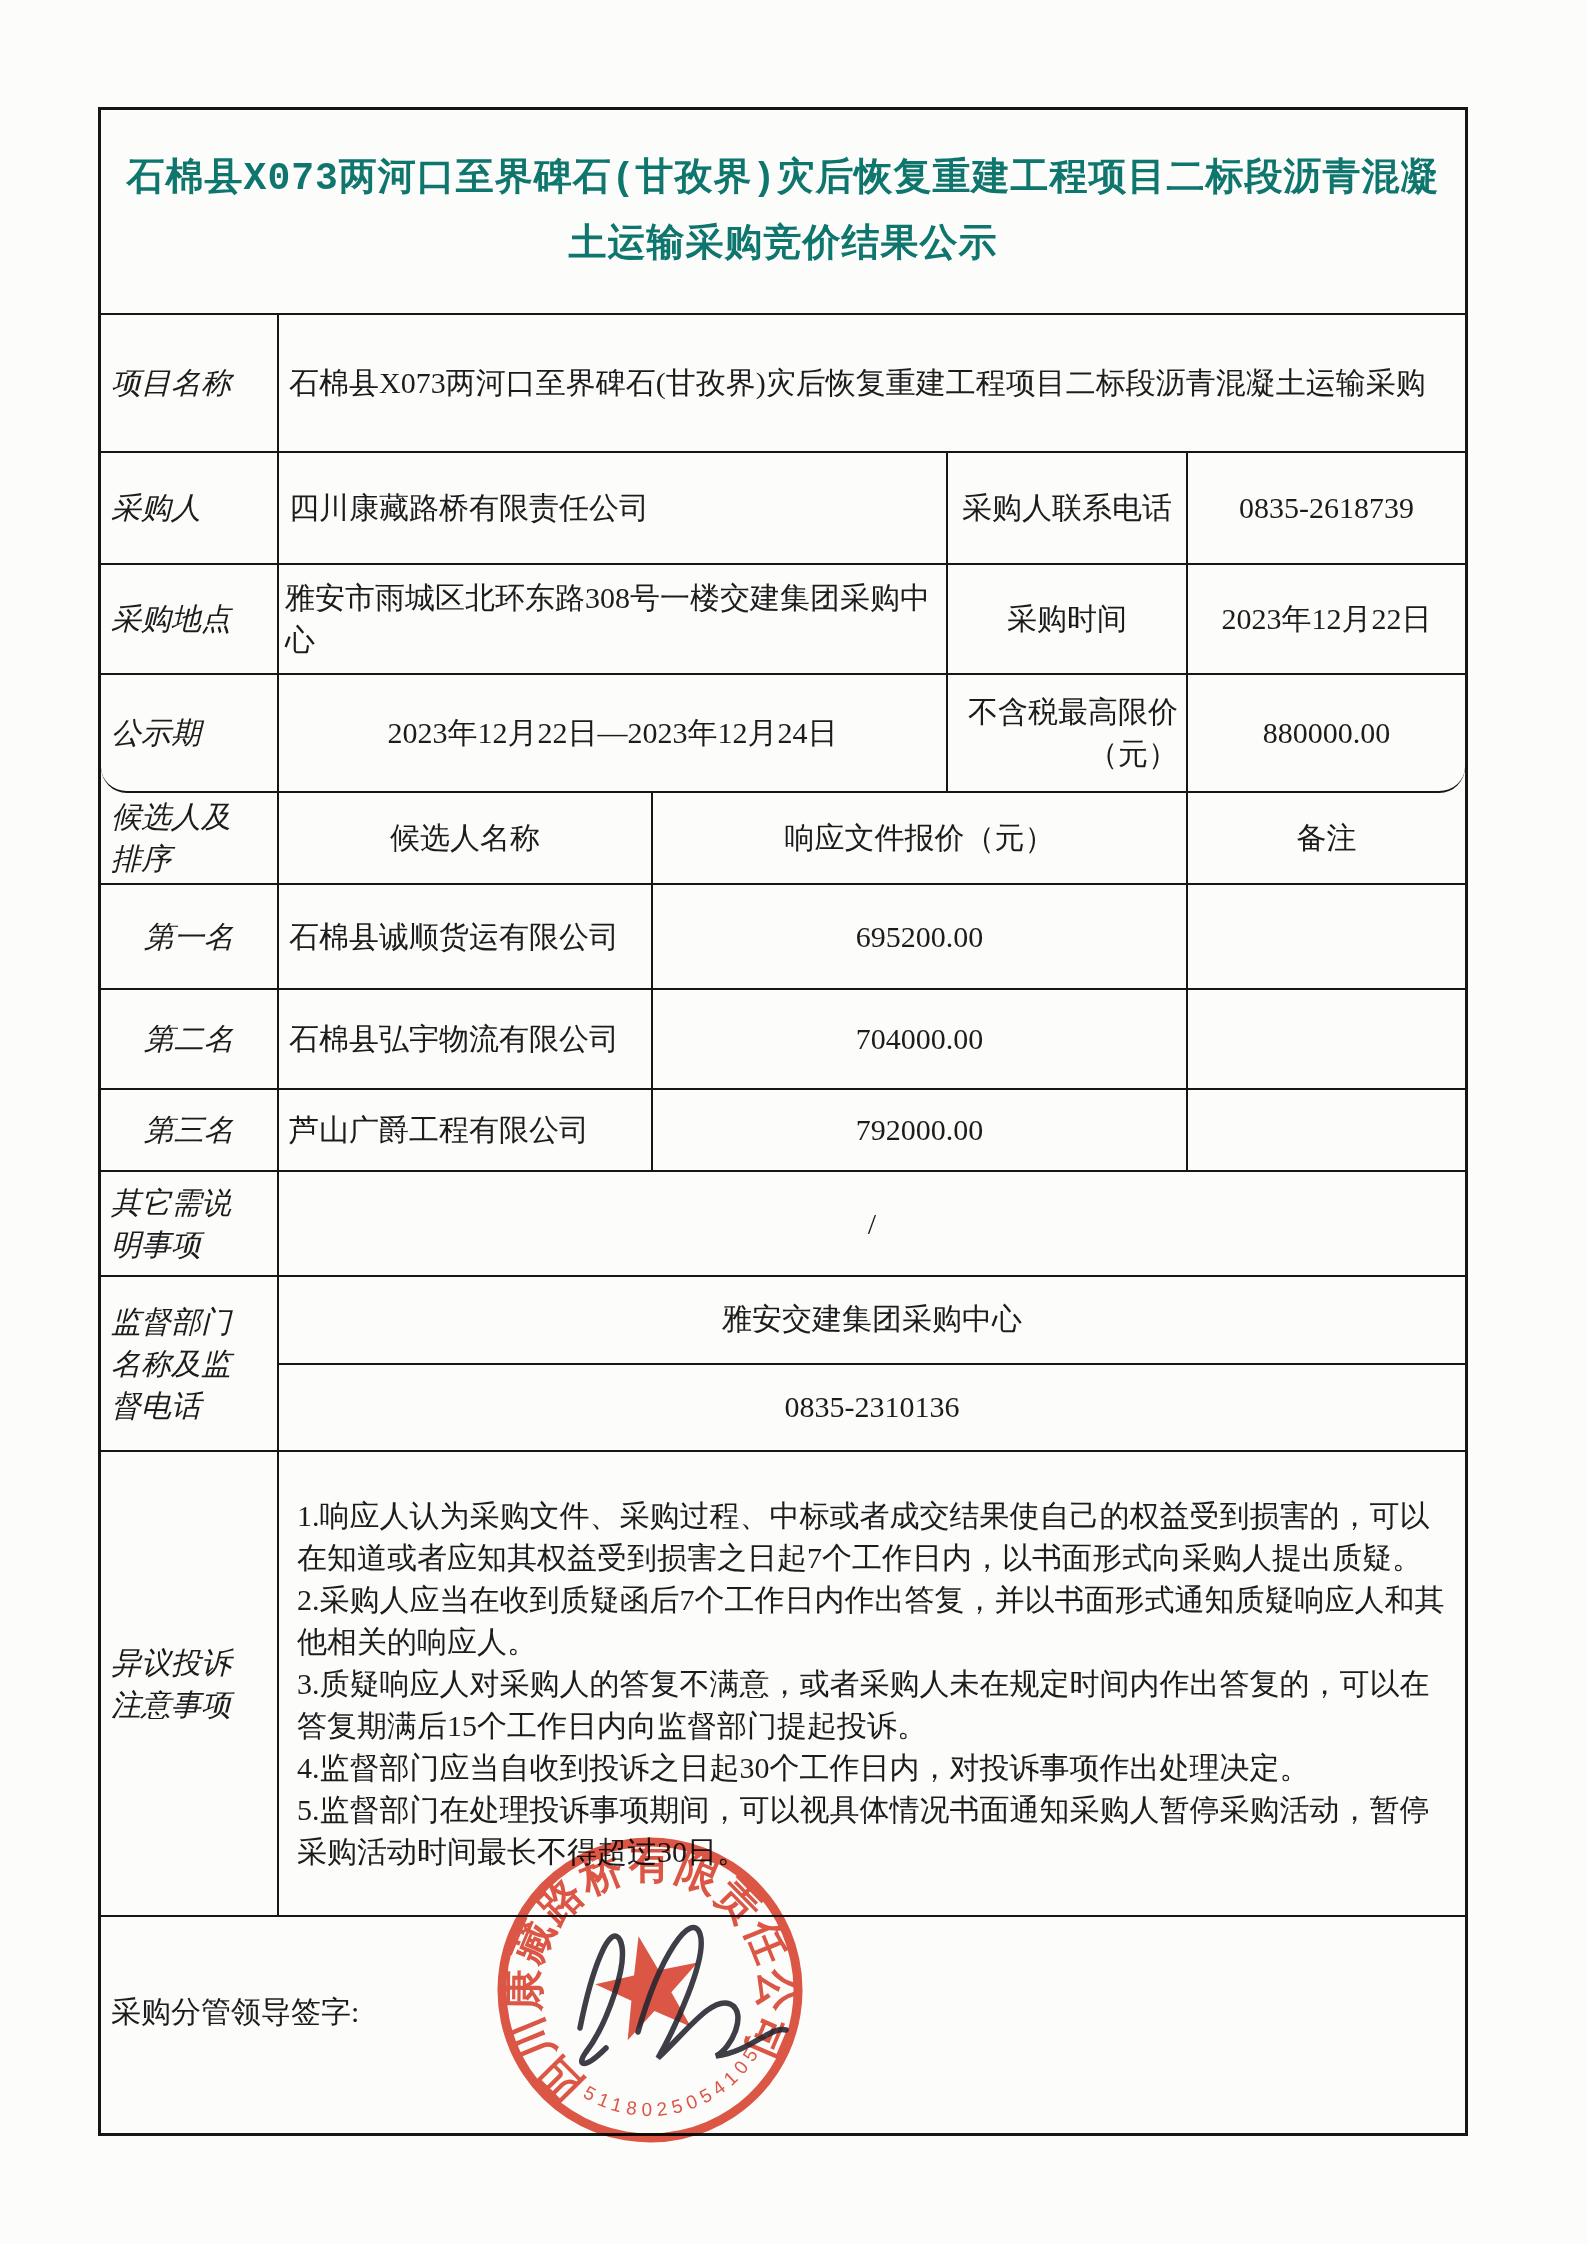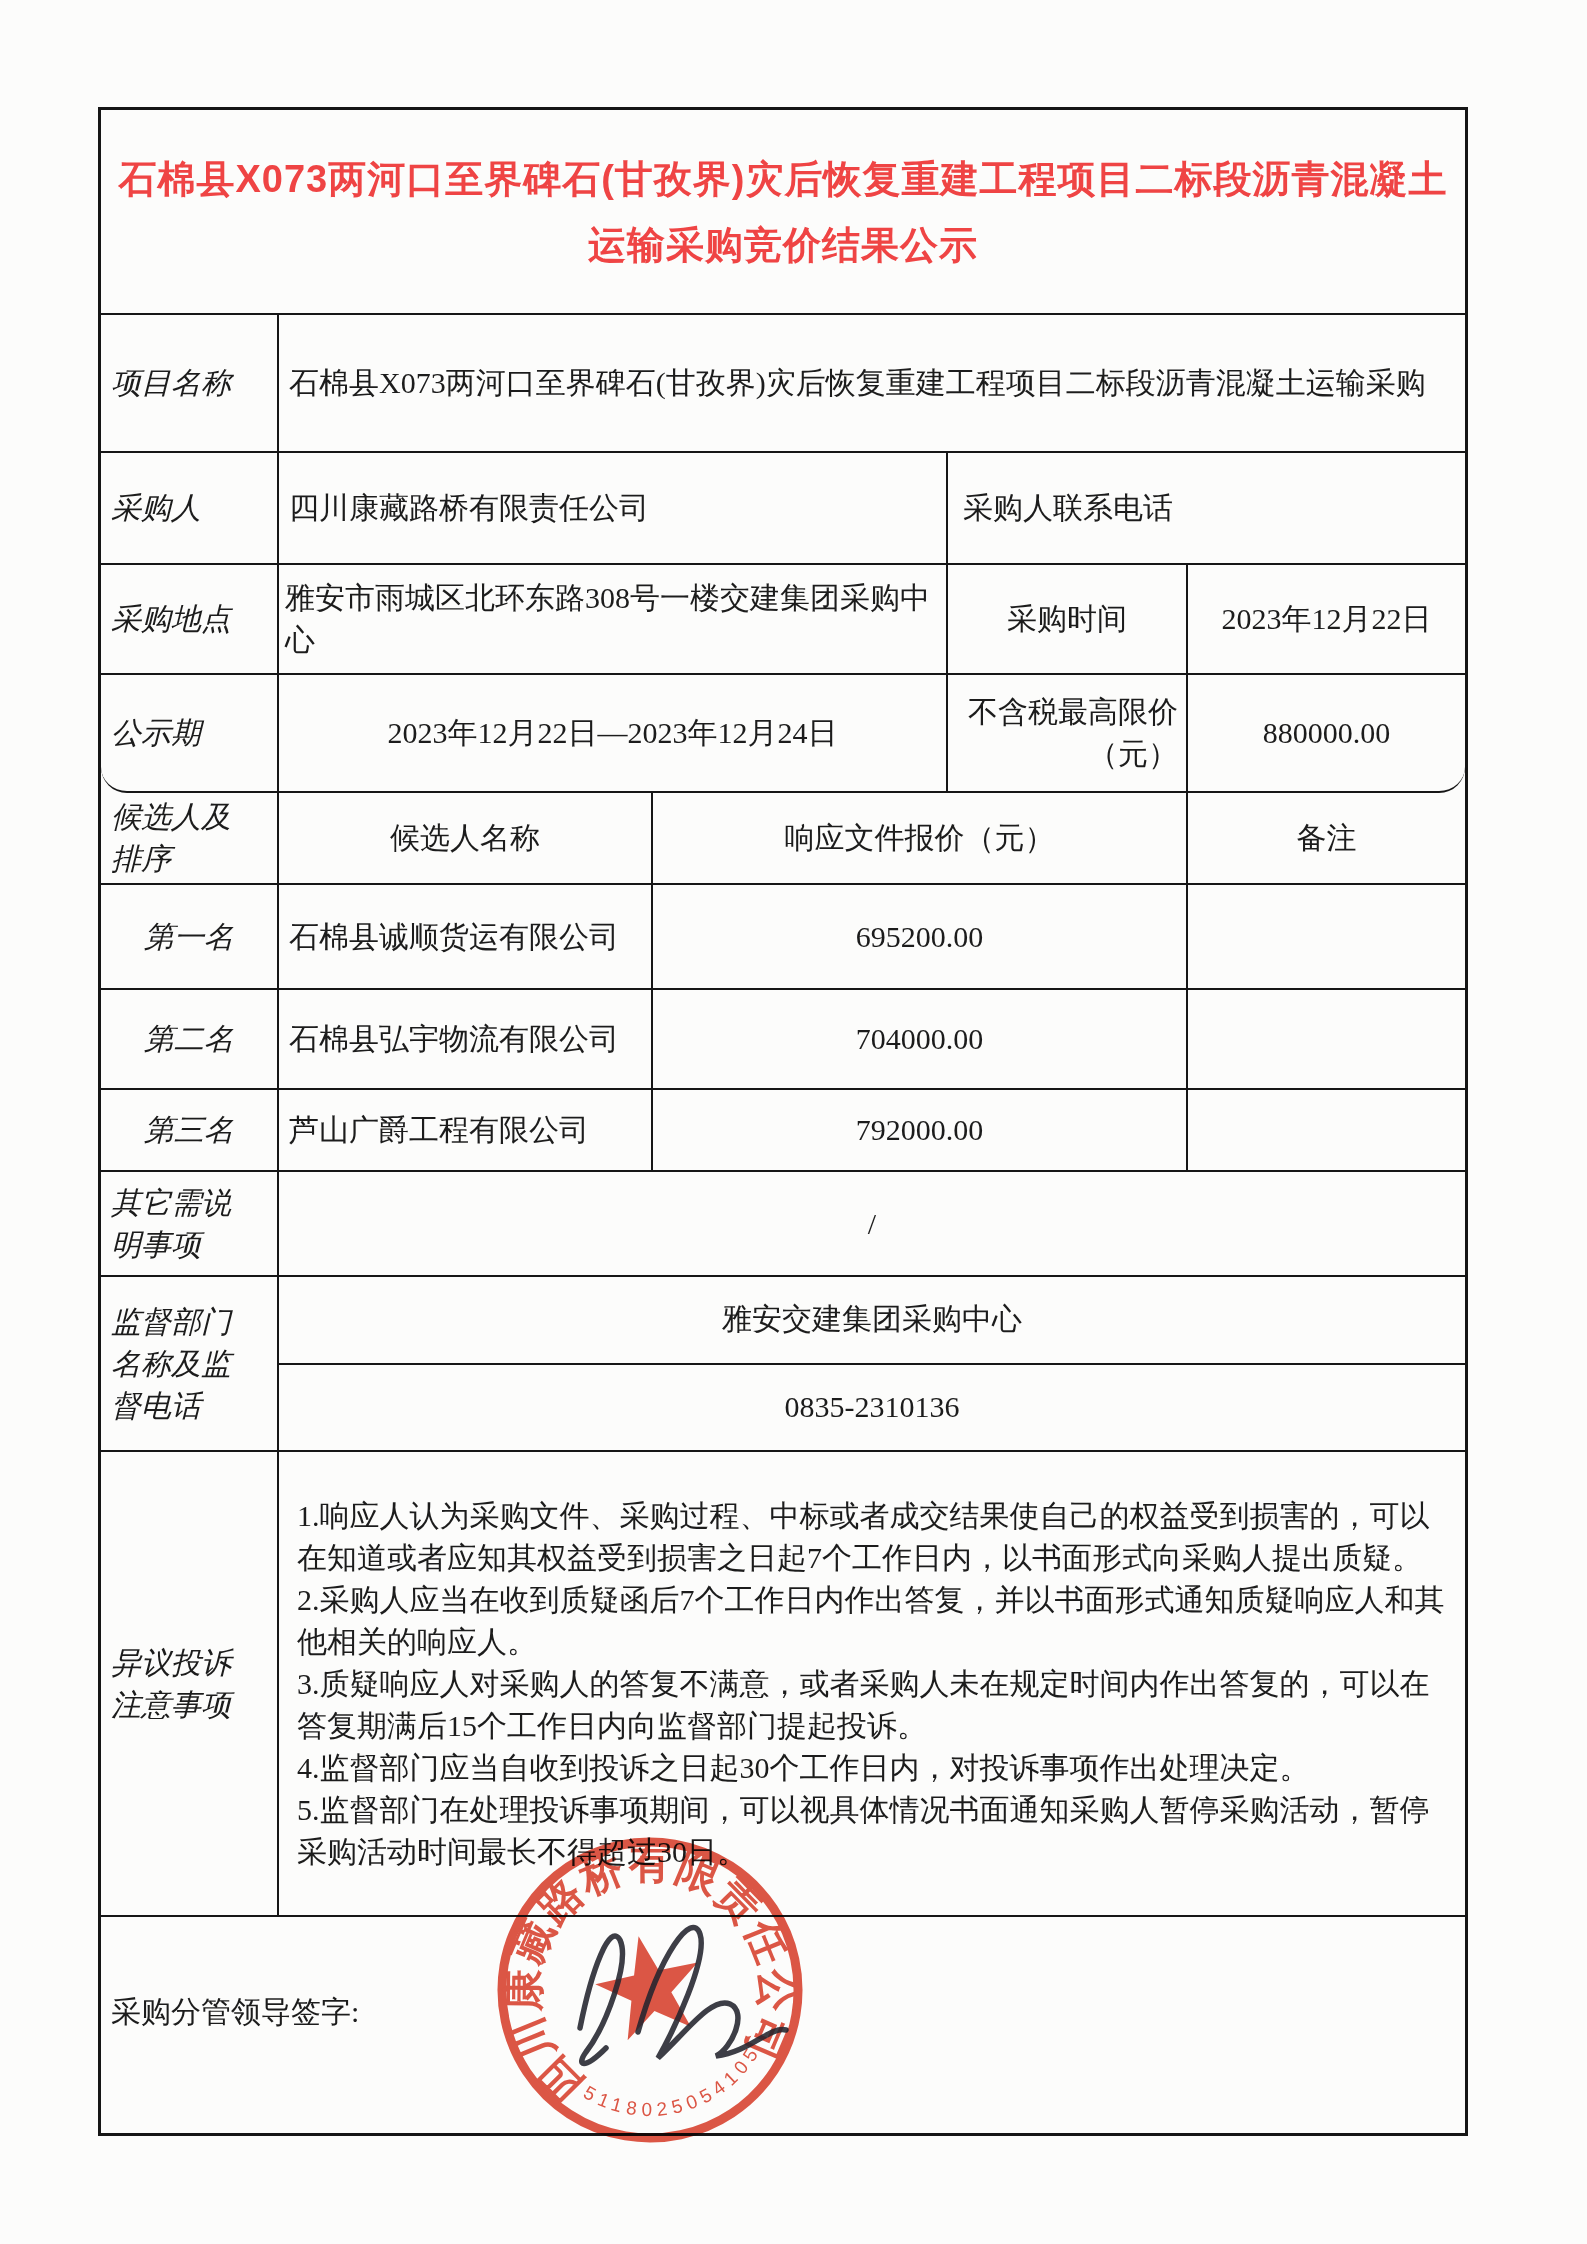--- a/index.html
+++ b/index.html
@@ -17,22 +17,22 @@
   .row{display:flex;flex-direction:row;border-bottom:2px solid #161616;box-sizing:border-box;flex:0 0 auto;}
   .row:last-child{border-bottom:none;}
   .cell{border-right:2px solid #161616;box-sizing:border-box;display:flex;align-items:center;font-size:30px;line-height:42px;overflow:hidden;}
   .cell:last-child{border-right:none;}
   .lab{padding:0 36px 0 10px;}
   .pad{padding:0 0 0 10px;}
   .ctr{justify-content:center;text-align:right;padding:0 8px;}
   .title-row{height:205px;border-bottom:2px solid #161616;display:flex;align-items:center;justify-content:center;box-sizing:border-box;}
   .title-text{
     width:1336px;text-align:center;
-    font-family:Liberation Sans, sans-serif;
-    font-weight:bold;font-size:38px;line-height:66px;color:#ef4444;letter-spacing:1px;
+    font-family:Liberation Mono, monospace;
+    font-weight:bold;font-size:38px;line-height:66px;color:#0f766e;letter-spacing:1px;
   }
   
   .w-lab{width:178px;flex:0 0 178px;font-style:italic;}
   .w-rest{flex:1 1 auto;}
   .w-mid{width:669px;flex:0 0 669px;}
   .w-sublab{width:240px;flex:0 0 240px;}
   .w-last{flex:1 1 auto;}
   .w-name{width:374px;flex:0 0 374px;}
   .w-bid{width:535px;flex:0 0 535px;}
   .stack{display:flex;flex-direction:column;flex:1 1 auto;}
@@ -57,20 +57,21 @@
 
   <div class="row" style="height:138px;">
     <div class="cell w-lab pad">项目名称</div>
     <div class="cell w-rest pad">石棉县X073两河口至界碑石(甘孜界)灾后恢复重建工程项目二标段沥青混凝土运输采购</div>
   </div>
 
   <div class="row" style="height:112px;">
     <div class="cell w-lab pad">采购人</div>
     <div class="cell w-mid pad">四川康藏路桥有限责任公司</div>
     <div class="cell w-sublab ctr">采购人联系电话</div>
+    <div class="cell w-last ctr">0835-2618739</div>
   </div>
 
   <div class="row" style="height:110px;">
     <div class="cell w-lab pad">采购地点</div>
     <div class="cell w-mid" style="padding-left:6px;">雅安市雨城区北环东路308号一楼交建集团采购中心</div>
     <div class="cell w-sublab ctr">采购时间</div>
     <div class="cell w-last ctr">2023年12月22日</div>
   </div>
 
   <div class="row" style="height:118px;border-radius:26px;">

